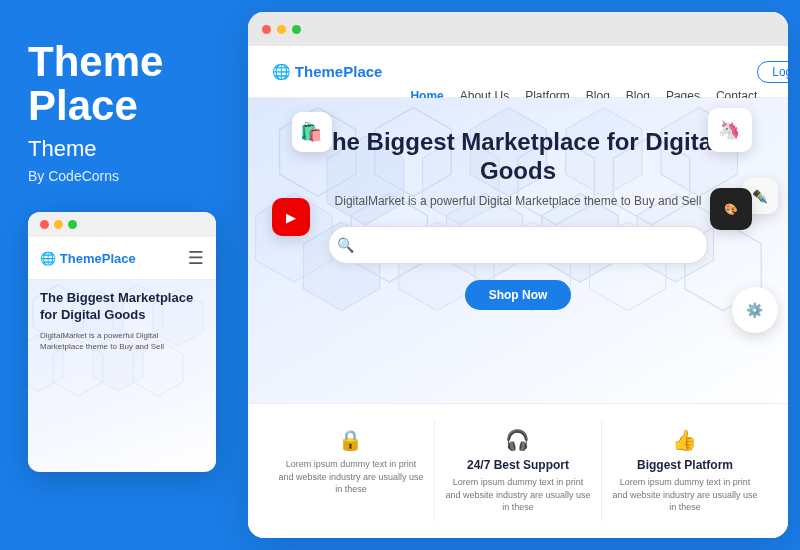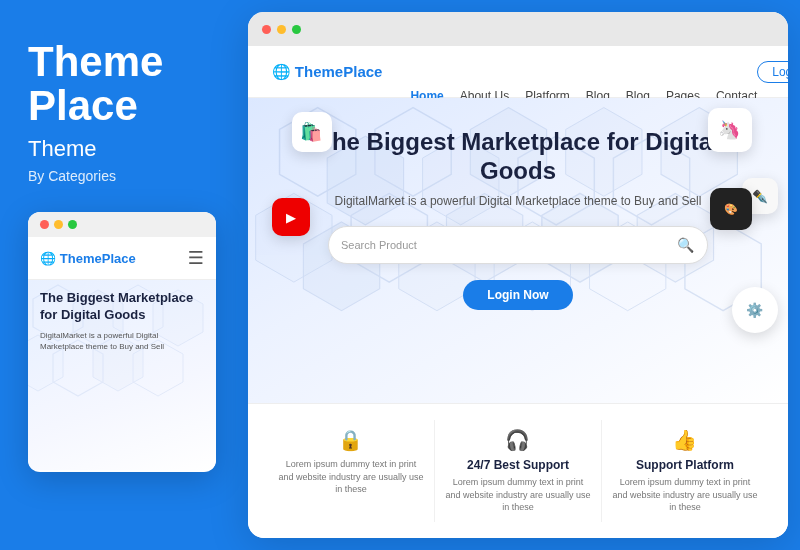--- a/index.html
+++ b/index.html
@@ -333,21 +333,21 @@
   </style>
 </head>
 <body>
 
 <div class="sidebar">
   <div class="sidebar-title">
     <span>Theme</span><br>
     <span>Place</span>
   </div>
   <div class="sidebar-subtitle">Theme</div>
-  <div class="sidebar-author">By Categories</div>
+  <div class="sidebar-author">By CodeCorns</div>
 
   <div class="mobile-preview">
     <div class="mobile-titlebar">
       <div class="dot dot-red"></div>
       <div class="dot dot-yellow"></div>
       <div class="dot dot-green"></div>
     </div>
     <div class="mobile-nav">
       <div class="mobile-logo">
         🌐 <span>Theme</span><span>Place</span>
@@ -442,41 +442,38 @@
     </div>
     <div class="float-icon" style="bottom:70px; right:10px; width:46px; height:46px; background:#fff; border-radius:50%;">
       <div class="float-icon-inner" style="font-size:14px;">⚙️</div>
     </div>
 
     <div class="hero-content">
       <h1 class="hero-title">The Biggest Marketplace for Digital Goods</h1>
       <p class="hero-desc">DigitalMarket is a powerful Digital Marketplace theme to Buy and Sell</p>
 
       <div class="search-bar">
-        <div class="search-input-wrap">
-          <span>Search Product</span>
-        </div>
         <button class="search-btn">🔍</button>
       </div>
 
       <div class="hero-buttons">
-        <button class="btn-shop">Login Now</button>
+        <button class="btn-shop">Shop Now</button>
       </div>
     </div>
   </div>
 
   <div class="features-section">
     <div class="feature-item">
       <div class="feature-icon">🔒</div>
       <div class="feature-desc">Lorem ipsum dummy text in print and website industry are usually use in these</div>
     </div>
     <div class="feature-item">
       <div class="feature-icon">🎧</div>
       <div class="feature-title">24/7 Best Support</div>
       <div class="feature-desc">Lorem ipsum dummy text in print and website industry are usually use in these</div>
     </div>
     <div class="feature-item">
       <div class="feature-icon">👍</div>
-      <div class="feature-title">Support Platform</div>
+      <div class="feature-title">Biggest Platform</div>
       <div class="feature-desc">Lorem ipsum dummy text in print and website industry are usually use in these</div>
     </div>
   </div>
 </div>
 
 </body></html>

